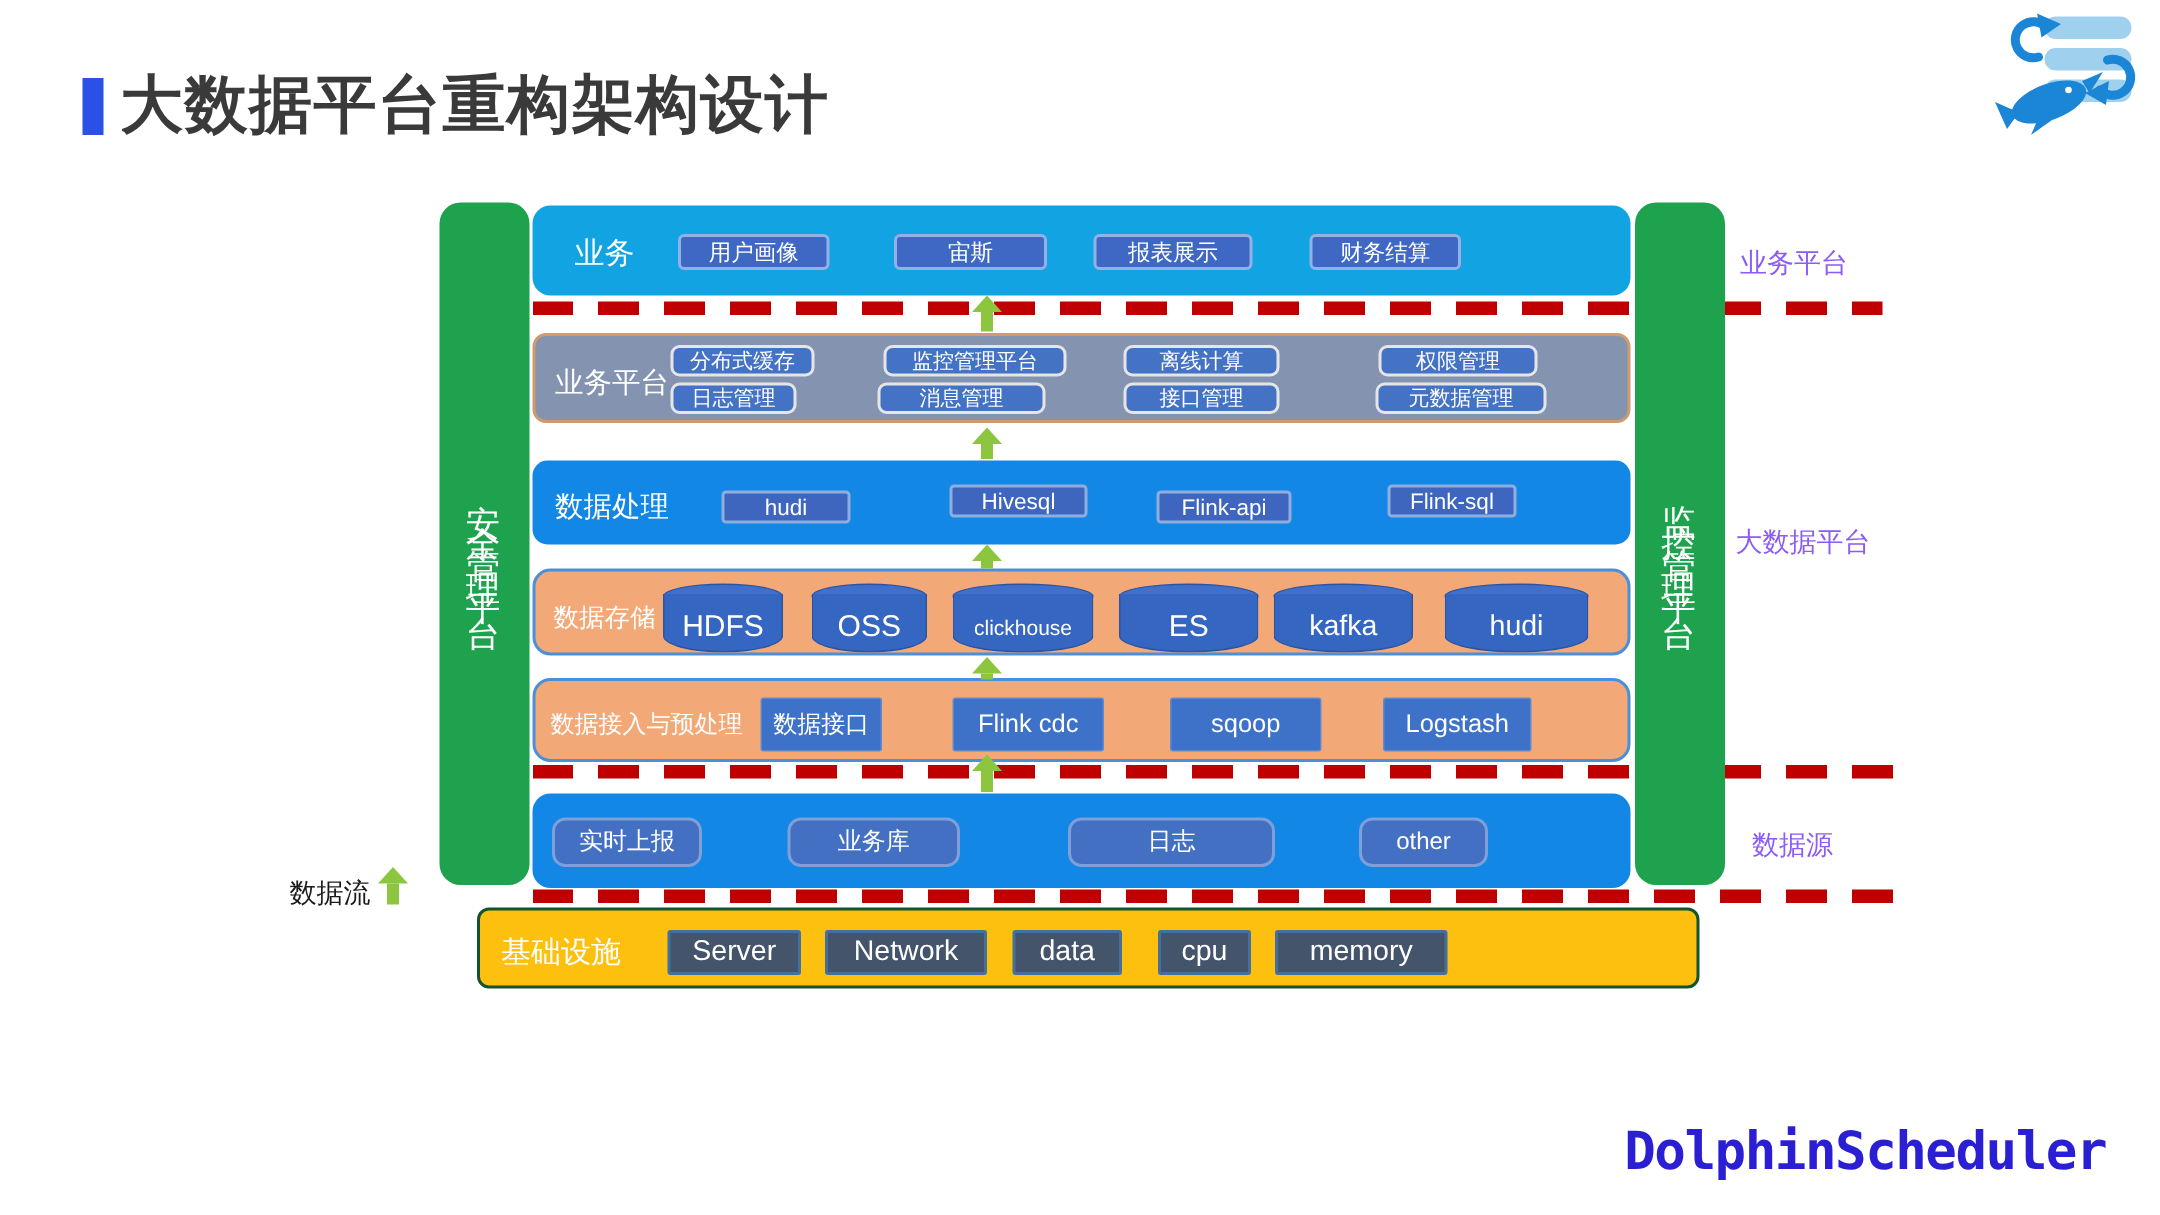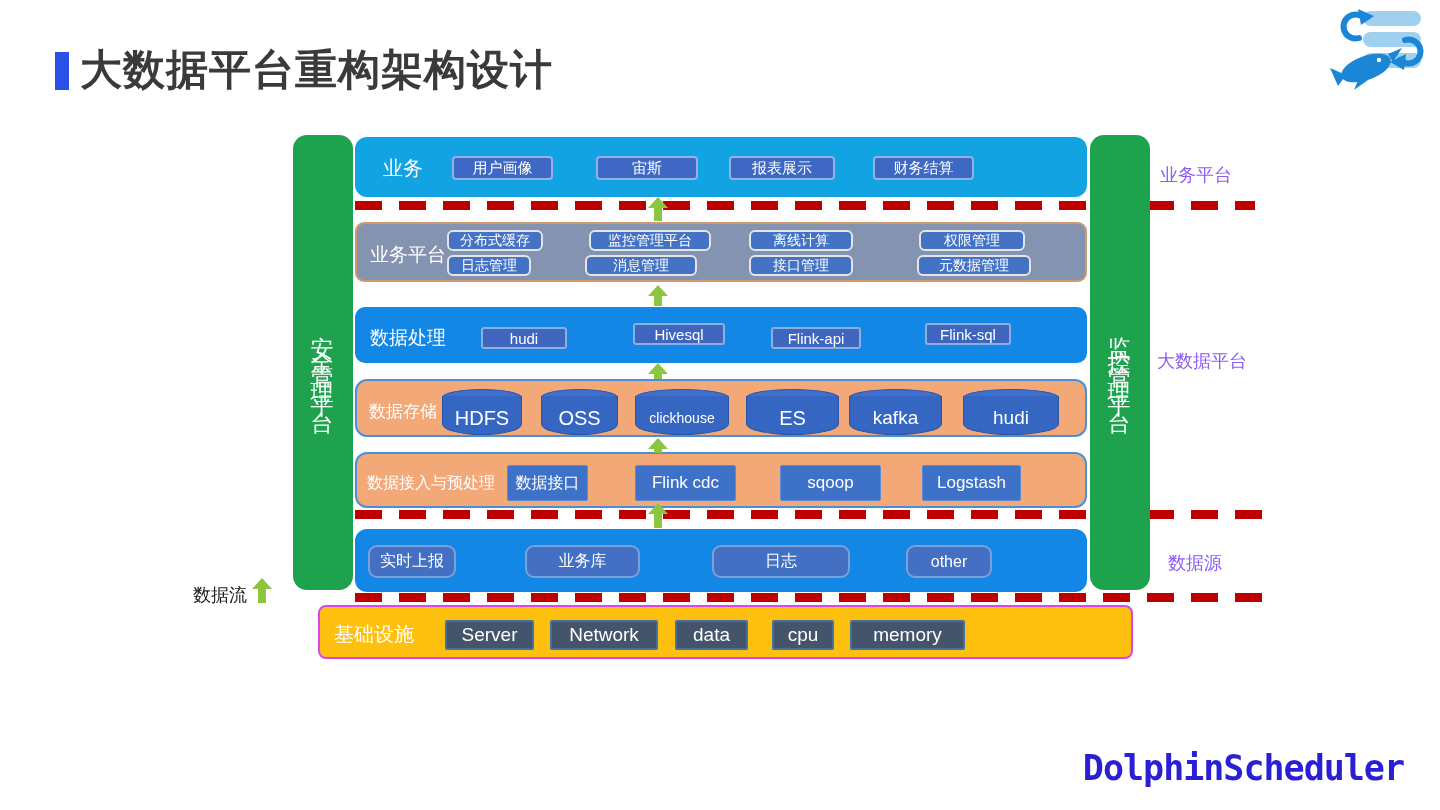--- a/index.html
+++ b/index.html
@@ -26,21 +26,21 @@
 
   
   .layer{left:355px;width:732px;z-index:3;}
   .layer-label{position:absolute;color:#fff;white-space:nowrap;}
   .layer-business{top:137px;height:60px;background:#12A3E3;border-radius:12px;}
   .layer-services{top:222px;height:60px;background:#8494B0;border:2px solid #CE9A6E;border-radius:9px;}
   .layer-processing{top:307px;height:56px;background:#1287E5;border-radius:10px;}
   .layer-storage{top:379px;height:58px;background:#F2A877;border:2px solid #4A90D9;border-radius:12px;}
   .layer-ingestion{top:452px;height:56px;background:#F2A877;border:2px solid #4A90D9;border-radius:12px;}
   .layer-sources{top:529px;height:63px;background:#1287E5;border-radius:12px;}
-  .layer-infra{left:318px;top:605px;width:815px;height:54px;background:#FDC00F;border:2px solid #d946ef;border-radius:8px;}
+  .layer-infra{left:318px;top:605px;width:815px;height:54px;background:#FDC00F;border:2px solid #14532d;border-radius:8px;}
 
   
   .btn{position:absolute;display:flex;align-items:center;justify-content:center;
        color:#fff;box-sizing:border-box;white-space:nowrap;}
   .btn-biz{background:#3E68C4;border:2px solid #93B1E6;border-radius:4px;font-size:15px;height:24px;top:19px;}
   .btn-svc{background:#4472C4;border:2px solid #e5e5e5;border-radius:6px;font-size:14px;height:21px;}
   .btn-proc{background:#3E66BE;border:2px solid #8FAEE0;border-radius:3px;font-size:15px;height:22px;}
   .btn-ing{background:#3E72C8;border:1px solid #5E8AD4;border-radius:2px;font-size:17px;height:36px;top:11px;}
   .btn-src{background:#4470C4;border:2px solid #7E9FD8;border-radius:9px;font-size:16px;height:33px;top:16px;}
   .btn-infra{background:#44546A;border:2px solid #41719C;border-radius:2px;font-size:19px;height:30px;top:13px;}
@@ -168,21 +168,21 @@
 
 <div class="abs layer layer-ingestion">
   <span class="layer-label" style="left:10px;top:19px;font-size:16px;">数据接入与预处理</span>
   <div class="btn btn-ing" style="left:150px;width:81px;font-size:16px;">数据接口</div>
   <div class="btn btn-ing" style="left:278px;width:101px;">Flink cdc</div>
   <div class="btn btn-ing" style="left:423px;width:101px;">sqoop</div>
   <div class="btn btn-ing" style="left:565px;width:99px;">Logstash</div>
 </div>
 
 <div class="abs layer layer-sources">
-  <div class="btn btn-src" style="left:13px;width:88px;">实时上报</div>
+  <div class="btn btn-src" style="left:13px;width:100px;">实时上报</div>
   <div class="btn btn-src" style="left:170px;width:115px;">业务库</div>
   <div class="btn btn-src" style="left:357px;width:138px;">日志</div>
   <div class="btn btn-src" style="left:551px;width:86px;">other</div>
 </div>
 
 <div class="abs layer-infra abs" style="z-index:3;">
   <span class="layer-label" style="left:14px;top:14px;font-size:20px;">基础设施</span>
   <div class="btn btn-infra" style="left:125px;width:89px;">Server</div>
   <div class="btn btn-infra" style="left:230px;width:108px;">Network</div>
   <div class="btn btn-infra" style="left:355px;width:73px;">data</div>

